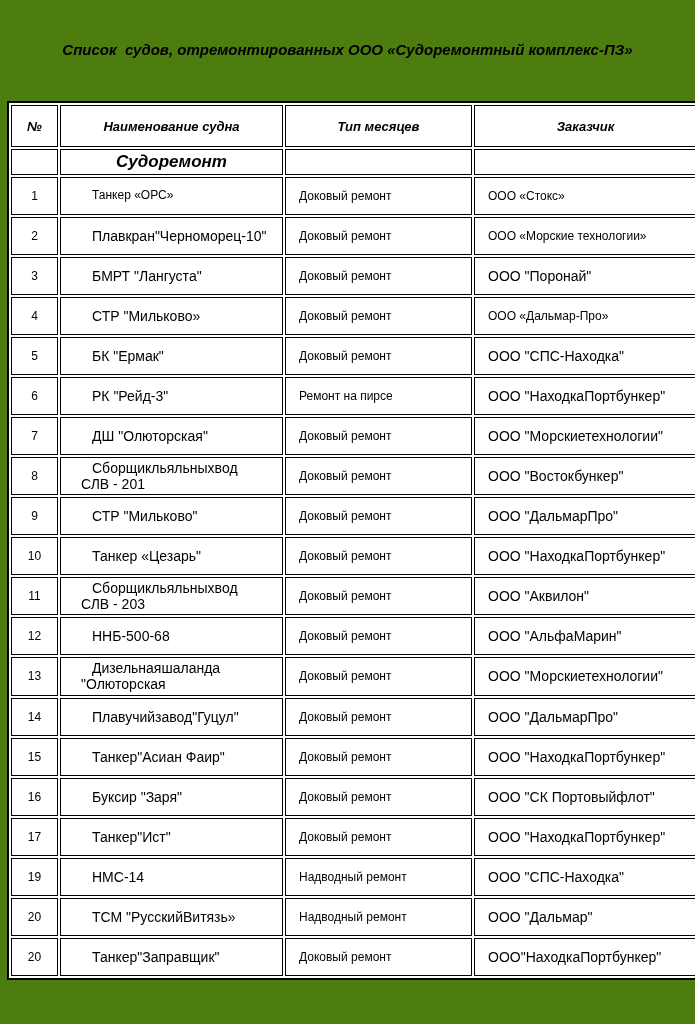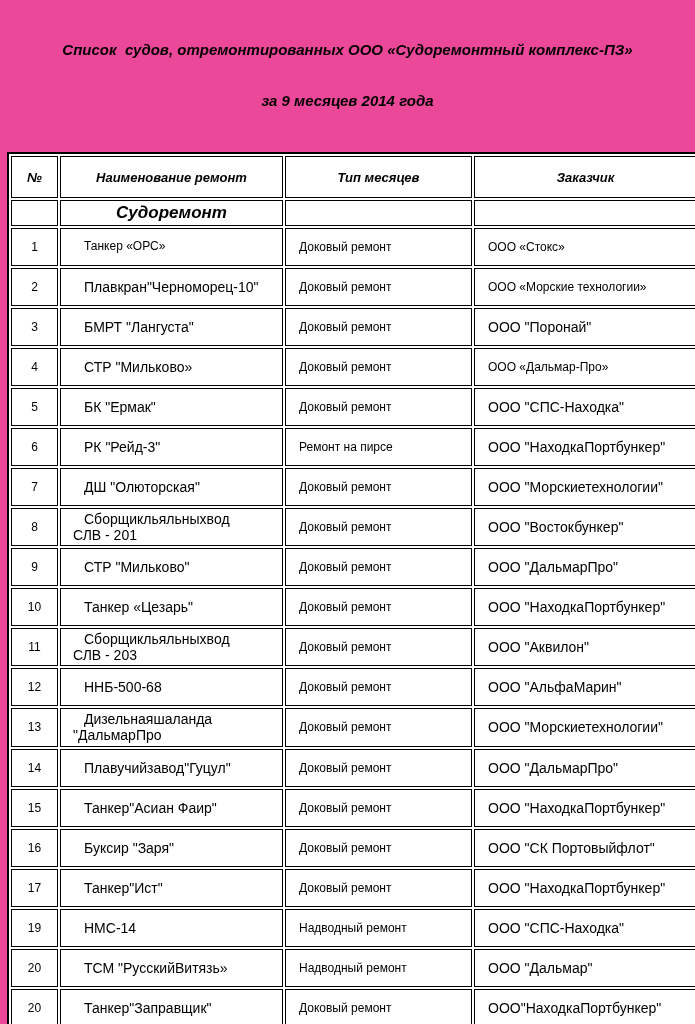--- a/index.html
+++ b/index.html
@@ -5,21 +5,21 @@
   html, body {
     margin: 0;
     padding: 0;
     background: #ffffff;
     font-family: "Liberation Sans", sans-serif;
     color: #000000;
   }
   .page {
     width: 695px;
     height: 1024px;
-    background: #ec4899;
+    background: #4d7c0f;
     overflow: hidden;
     position: relative;
   }
   .doc-title {
     margin-top: 7px;
     text-align: center;
     font-weight: bold;
     font-style: italic;
     font-size: 15px;
     line-height: 17px;
@@ -54,21 +54,21 @@
     font-size: 17px;
     text-align: center;
   }
   tr.data-row td { height: 32px; }
   td.num {
     text-align: center;
     font-size: 12px;
   }
   td.name {
     text-align: left;
-    padding-left: 12px;
+    padding-left: 20px;
     text-indent: 11px;
     white-space: pre-line;
     line-height: 1.15;
   }
   td.rtype {
     font-size: 12px;
     padding-left: 13px;
     margin-top: 10px;
   }
   td.customer {
@@ -77,34 +77,33 @@
   .sz-lg { font-size: 14px; }
   .sz-sm { font-size: 12px; }
 </style>
 </head>
 <body>
 
 <div class="page">
 
   <div class="doc-title">
     <div>Список  судов, отремонтированных ООО «Судоремонтный комплекс-ПЗ»</div>
-    <div>за 9 месяцев 2014 года</div>
   </div>
 
   <table class="ships">
     <colgroup>
       <col style="width:47px">
       <col style="width:223px">
       <col style="width:187px">
       <col style="width:223px">
     </colgroup>
     <thead>
       <tr>
         <th>№</th>
-        <th>Наименование ремонт</th>
+        <th>Наименование судна</th>
         <th>Тип месяцев</th>
         <th>Заказчик</th>
       </tr>
     </thead>
     <tbody id="ships-tbody">
       <tr class="section-row">
         <td></td>
         <td>Судоремонт</td>
         <td></td>
         <td></td>
@@ -192,21 +191,21 @@
     <tr class="data-row">
       <td class="num">12</td>
       <td class="name sz-lg">ННБ-500-68</td>
       <td class="rtype">Доковый ремонт</td>
       <td class="customer sz-lg">ООО "АльфаМарин"</td>
     </tr>
 
     <tr class="data-row">
       <td class="num">13</td>
       <td class="name sz-lg">Дизельнаяшаланда
-"ДальмарПро</td>
+"Олюторская</td>
       <td class="rtype">Доковый ремонт</td>
       <td class="customer sz-lg">ООО "Морскиетехнологии"</td>
     </tr>
 
     <tr class="data-row">
       <td class="num">14</td>
       <td class="name sz-lg">Плавучийзавод"Гуцул"</td>
       <td class="rtype">Доковый ремонт</td>
       <td class="customer sz-lg">ООО "ДальмарПро"</td>
     </tr>

